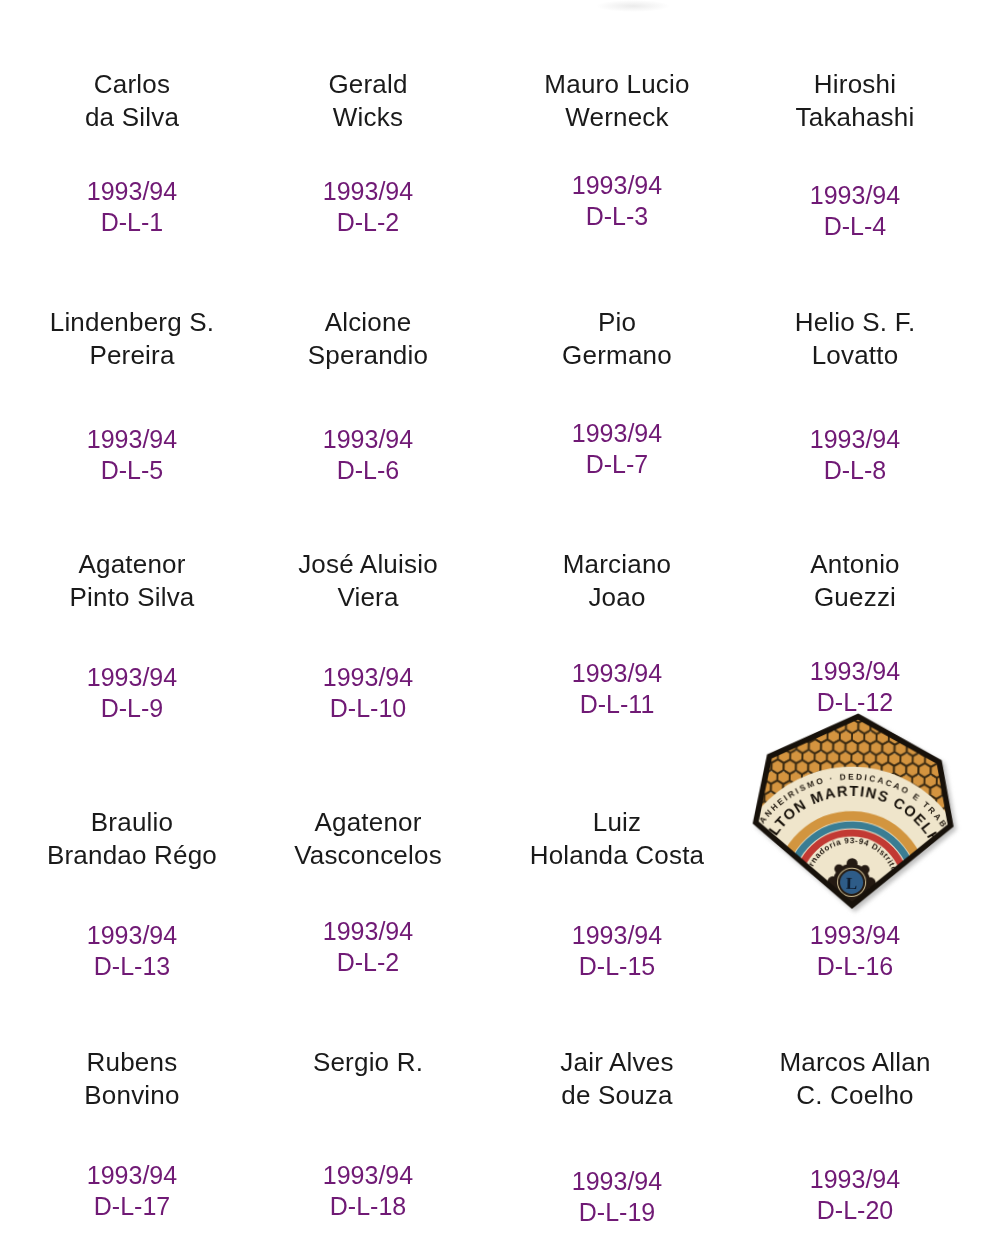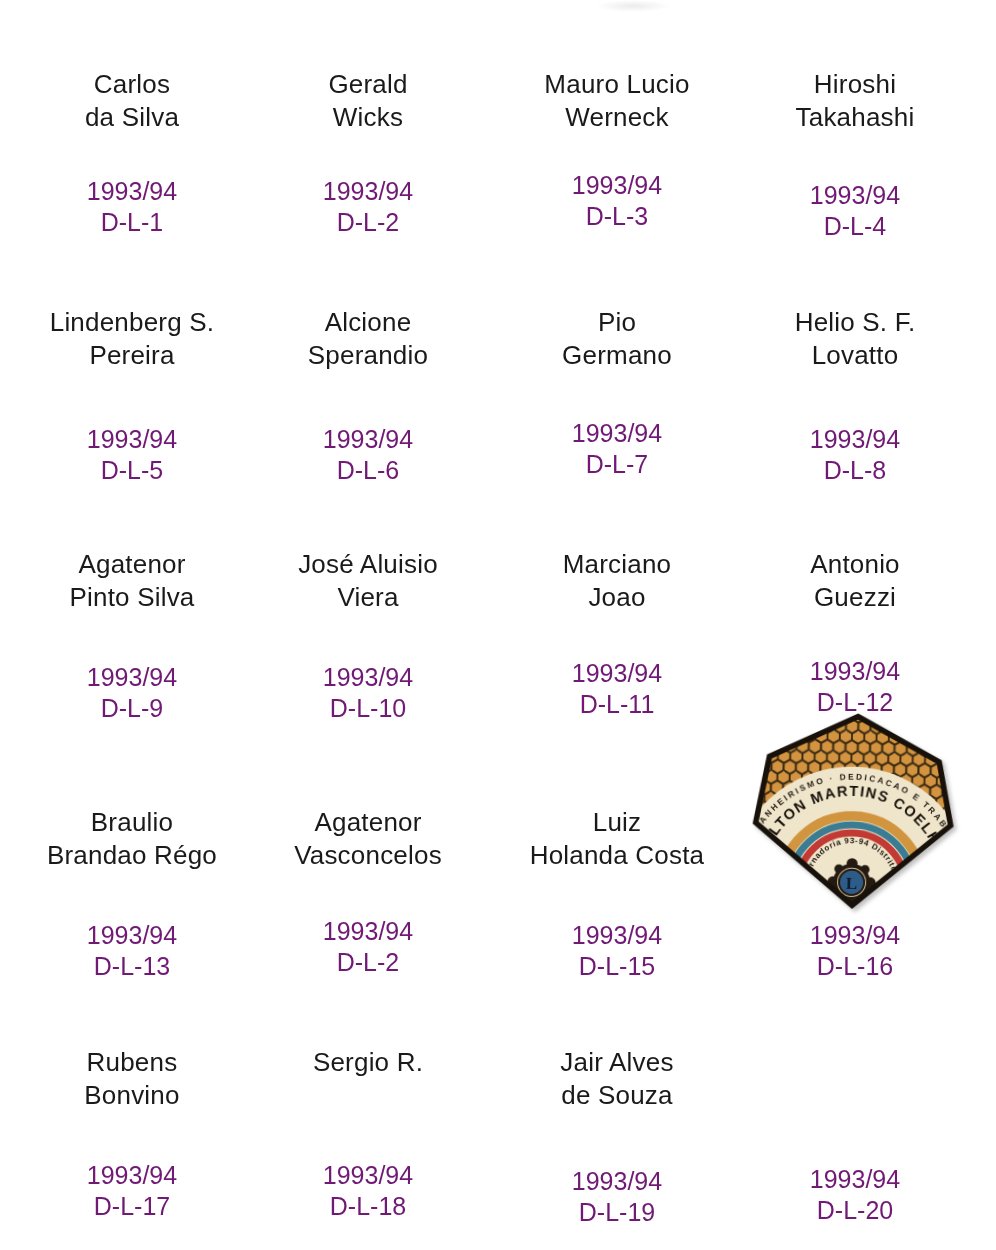--- a/index.html
+++ b/index.html
@@ -164,20 +164,24 @@
     <div>Rubens</div>
     <div>Bonvino</div>
   </div>
   <div class="cell name" style="left:248px;top:1046px">
     <div>Sergio R.</div>
   </div>
   <div class="cell name" style="left:497px;top:1046px">
     <div>Jair Alves</div>
     <div>de Souza</div>
   </div>
+  <div class="cell name" style="left:735px;top:1046px">
+    <div>Marcos Allan</div>
+    <div>C. Coelho</div>
+  </div>
   <div class="cell num" style="left:12px;top:1160px">
     <div>1993/94</div>
     <div>D-L-17</div>
   </div>
   <div class="cell num" style="left:248px;top:1160px">
     <div>1993/94</div>
     <div>D-L-18</div>
   </div>
   <div class="cell num" style="left:497px;top:1166px">
     <div>1993/94</div>

